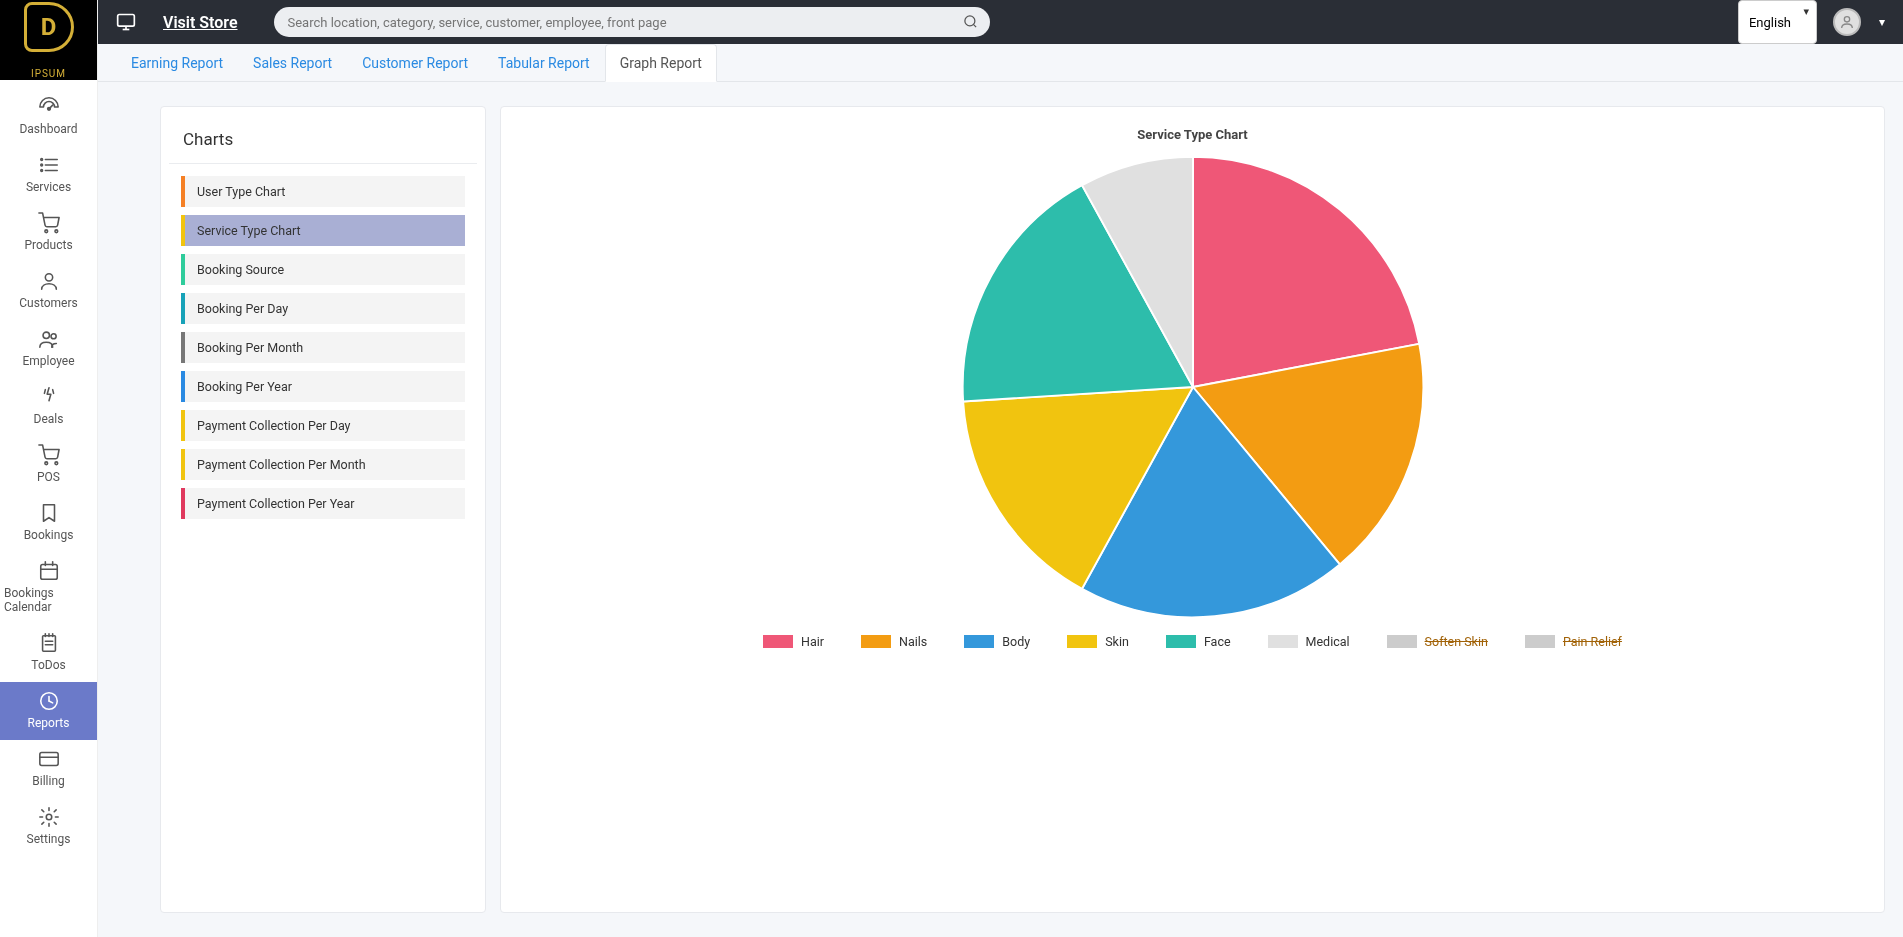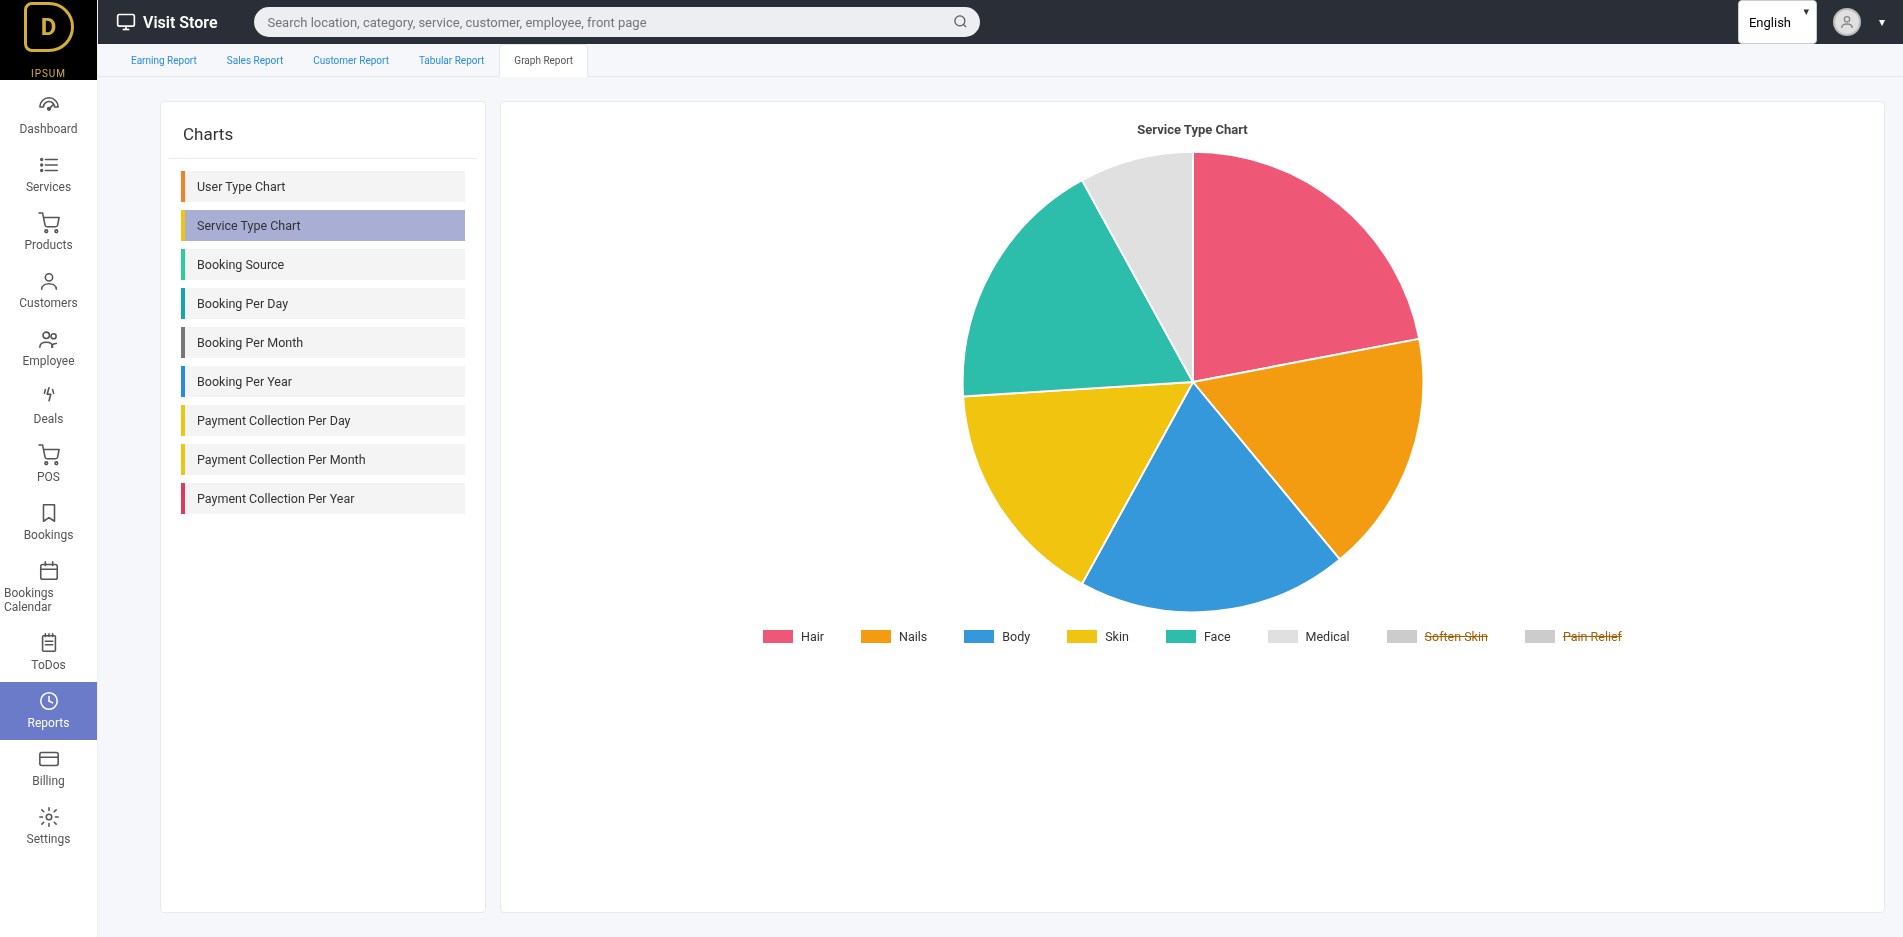--- a/index.html
+++ b/index.html
@@ -12,36 +12,36 @@
 .logo .d { width:50px; height:50px; border:3px solid #d4af37; border-radius:8px 25px 25px 8px; display:flex; align-items:center; justify-content:center; font-size:24px; font-weight:bold;}
 .logo .txt { font-size:10px; letter-spacing:1px; margin-top:16px;}
 .nav { display:flex; flex-direction:column; width:100%; padding-top:8px;}
 .nav-item { display:flex; flex-direction:column; align-items:center; padding:8px 4px 10px; color:#555; cursor:pointer; font-size:12px; gap:4px;}
 .nav-item.active { background:#6b7ac9; color:#fff;}
 .nav-item svg { width:22px; height:22px;}
 
 
 .main { flex:1; display:flex; flex-direction:column; overflow:hidden;}
 .topbar { height:44px; background:#2a2e36; display:flex; align-items:center; padding:0 18px; gap:16px;}
-.visit { display:flex; align-items:center; gap:7px; color:#fff; font-size:16px; font-weight:600;}
+.visit { display:flex; align-items:center; gap:27px; color:#fff; font-size:16px; font-weight:600;text-decoration:underline;}
 .search { flex:1; max-width:870px; margin-left:20px;}
 .search input { width:100%; height:30px; border-radius:15px; border:none; padding:0 36px 0 14px; background:#eceef1; font-size:13px;}
 .search-wrap { position:relative;}
 .search-wrap .sicon { position:absolute; right:12px; top:7px; color:#555;}
 .spacer { flex:1;}
 .lang { height:44px; border:1px solid #ccc; border-radius:4px; background:#fff; padding:0 24px 0 10px; font-size:13px; appearance:none; position:relative;}
 .lang-wrap { position:relative;}
 .lang-wrap::after { content:"▾"; position:absolute; right:8px; top:5px; font-size:11px; color:#333; pointer-events:none;}
 .avatar { width:28px; height:28px; border-radius:50%; background:#e0e0e0; border:2px solid #bbb; display:flex; align-items:center; justify-content:center;}
 .avatar svg { width:16px; height:16px; color:#888;}
 .avcaret { color:#fff; font-size:12px; margin-left:2px;}
 
 
 .tabs { display:flex; border-bottom:1px solid #e3e6ea; padding:0 18px; background:#f5f7fa;}
-.tab { padding:10px 14px; font-size:10px; color:#2a8ae2; cursor:pointer; border:1px solid transparent; margin-bottom:-1px;}
+.tab { padding:10px 14px; font-size:14px; color:#2a8ae2; cursor:pointer; border:1px solid transparent; margin-bottom:-1px;}
 .tab.active { color:#555; background:#fff; border:1px solid #e3e6ea; border-bottom:1px solid #fff; border-radius:4px 4px 0 0;}
 
 
 .content { flex:1; padding:24px 18px; display:flex; gap:14px; overflow:auto;}
 .panel { background:#fff; border:1px solid #e7e9ed; border-radius:4px;}
 .left-panel { width:326px; padding:8px;margin-left:44px;}
 .panel-header { padding:14px 14px; font-size:17px; border-bottom:1px solid #eaecef;}
 .chart-list { padding:12px; display:flex; flex-direction:column; gap:8px;}
 .chart-item { background:#f4f4f4; border-left:4px solid #ccc; padding:8px 12px; font-size:12.5px; cursor:pointer;}
 .chart-item.active { background:#a9afd4;}

